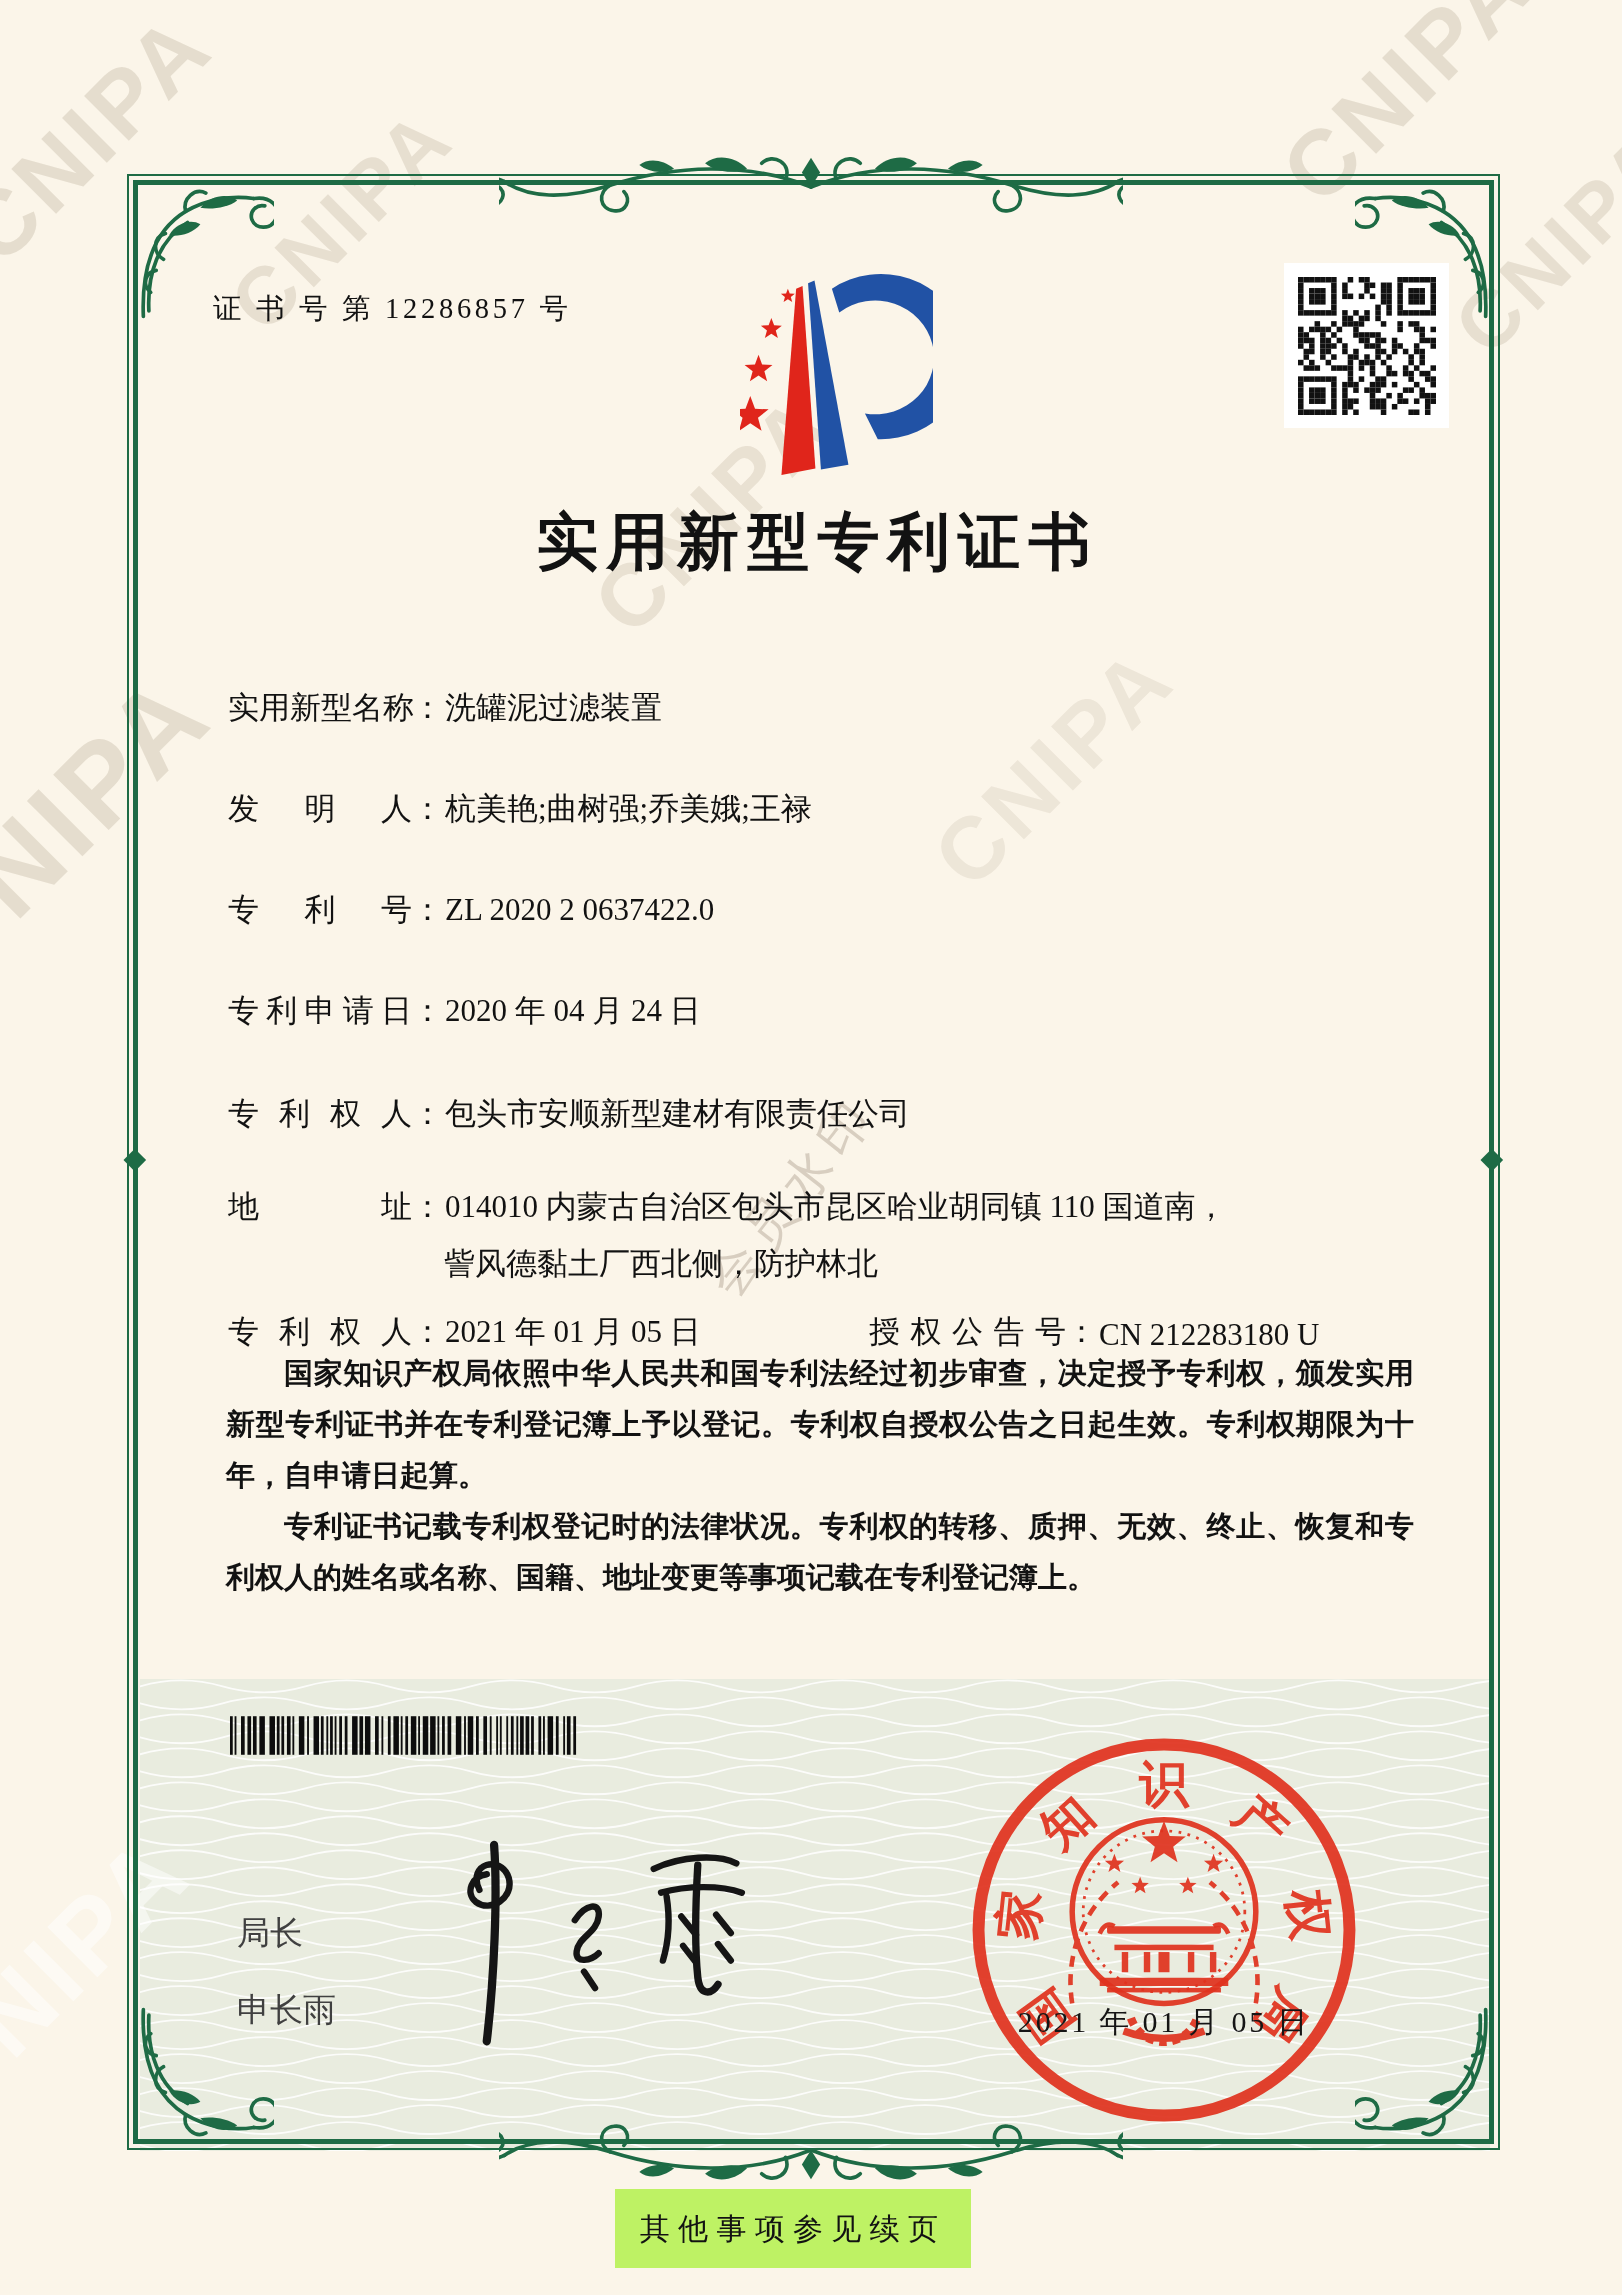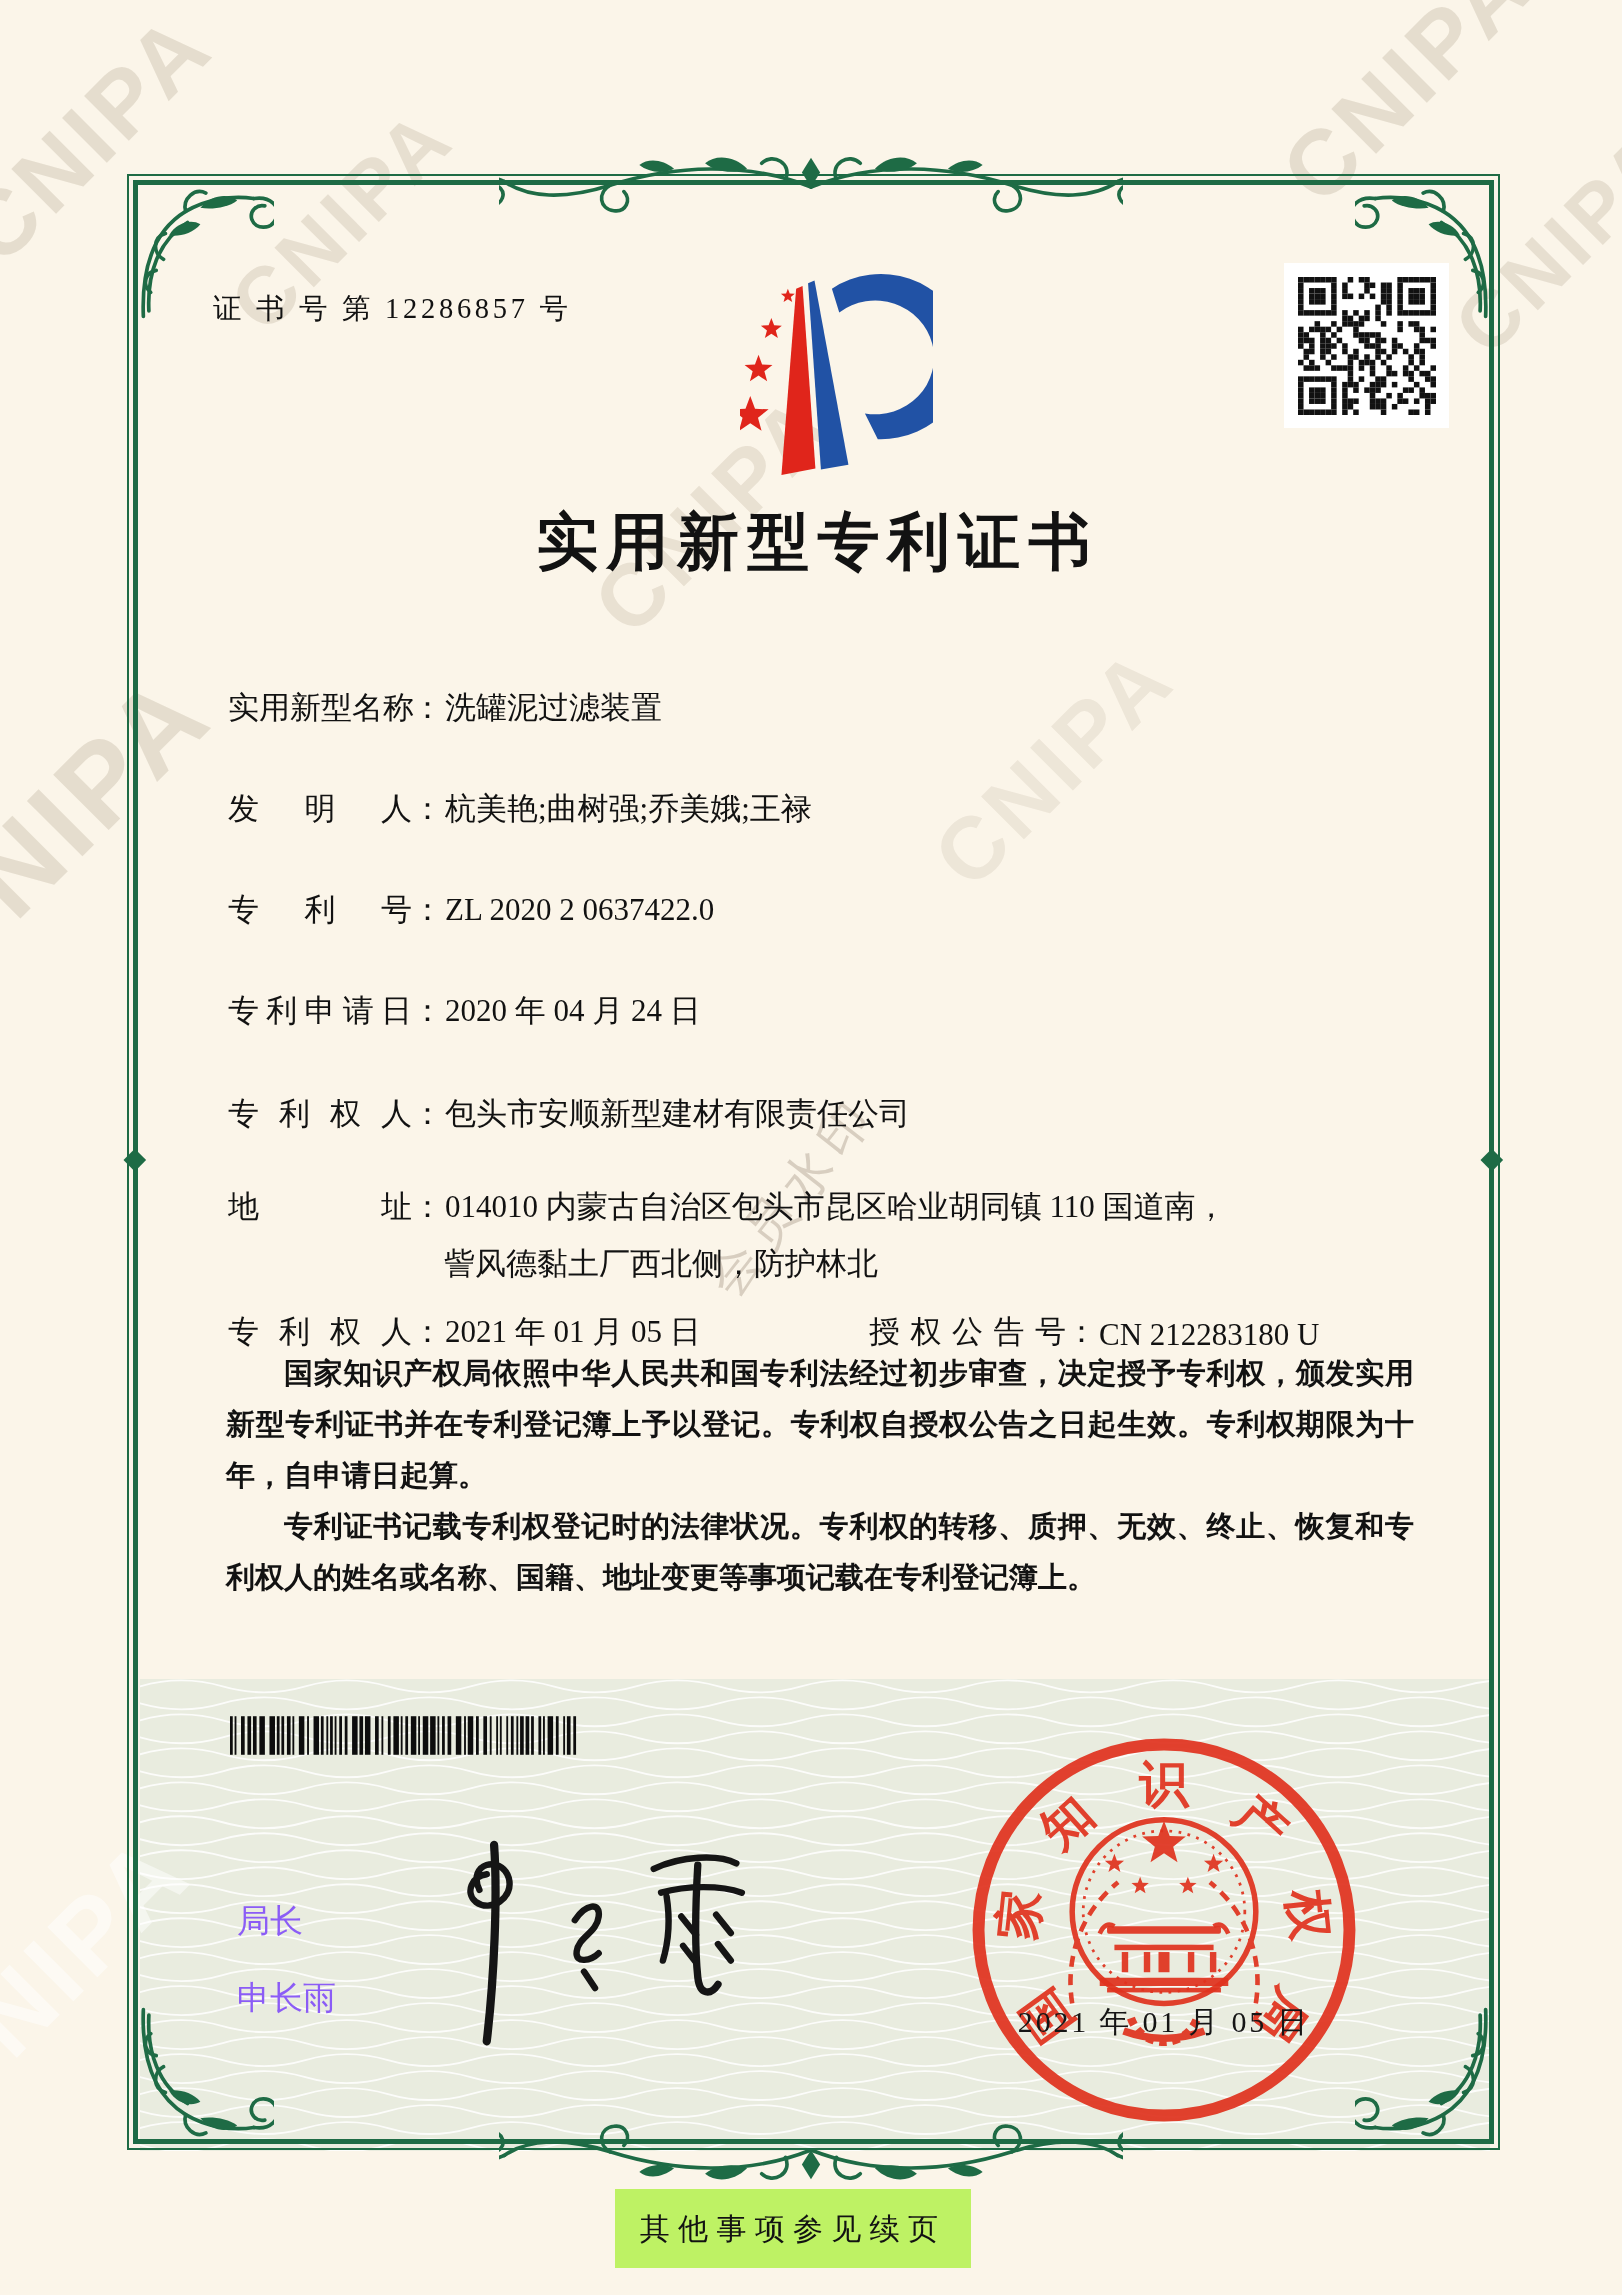--- a/index.html
+++ b/index.html
@@ -23,21 +23,21 @@
   .field{position:absolute;left:228px;display:flex;align-items:baseline;font-size:31px;white-space:nowrap;}
   .flabel{display:inline-block;width:184px;text-align:justify;text-align-last:justify;}
   .fcolon{display:inline-block;width:33px;}
   .g2{position:absolute;left:641px;top:0;display:flex;align-items:flex-end;}
   .g2 .flabel{width:197px;}
   .addr2{position:absolute;left:444px;top:1243px;font-size:31px;white-space:nowrap;}
   .paras{position:absolute;left:226px;width:1188px;top:1348px;font-size:29px;line-height:51px;
          text-align:justify;font-weight:bold;}
   .paras p{margin:0;text-indent:2em;}
   .director{position:absolute;left:237px;font-size:33px;
-            font-family:"Liberation Sans","DejaVu Sans",sans-serif;font-weight:500;color:#8b5cf6;}
+            font-family:"Liberation Sans","DejaVu Sans",sans-serif;font-weight:500;color:#404040;margin-top:12px;}
   .seal-date{position:absolute;left:962px;top:2002px;width:404px;text-align:center;font-size:30px;
              letter-spacing:2.8px;color:#151515;z-index:5;}
   .page-footer{position:absolute;left:0;right:0;top:2099px;text-align:center;font-size:25px;letter-spacing:2.8px;}
   .cont-note{position:absolute;left:615px;top:2189px;width:356px;height:79px;background:#bef264;
              text-align:center;line-height:79px;font-size:30px;letter-spacing:8.3px;z-index:4;}
   .qr-box{position:absolute;left:1284px;top:263px;width:165px;height:165px;background:#ffffff;
           display:flex;align-items:center;justify-content:center;}
   .barcode{position:absolute;left:230px;top:1716px;}
   .member-wm{position:absolute;left:792px;top:1196px;transform:translate(-50%,-50%) rotate(-52deg);
              font-size:50px;letter-spacing:9.2px;color:rgba(172,160,142,0.45);z-index:2;white-space:nowrap;}

